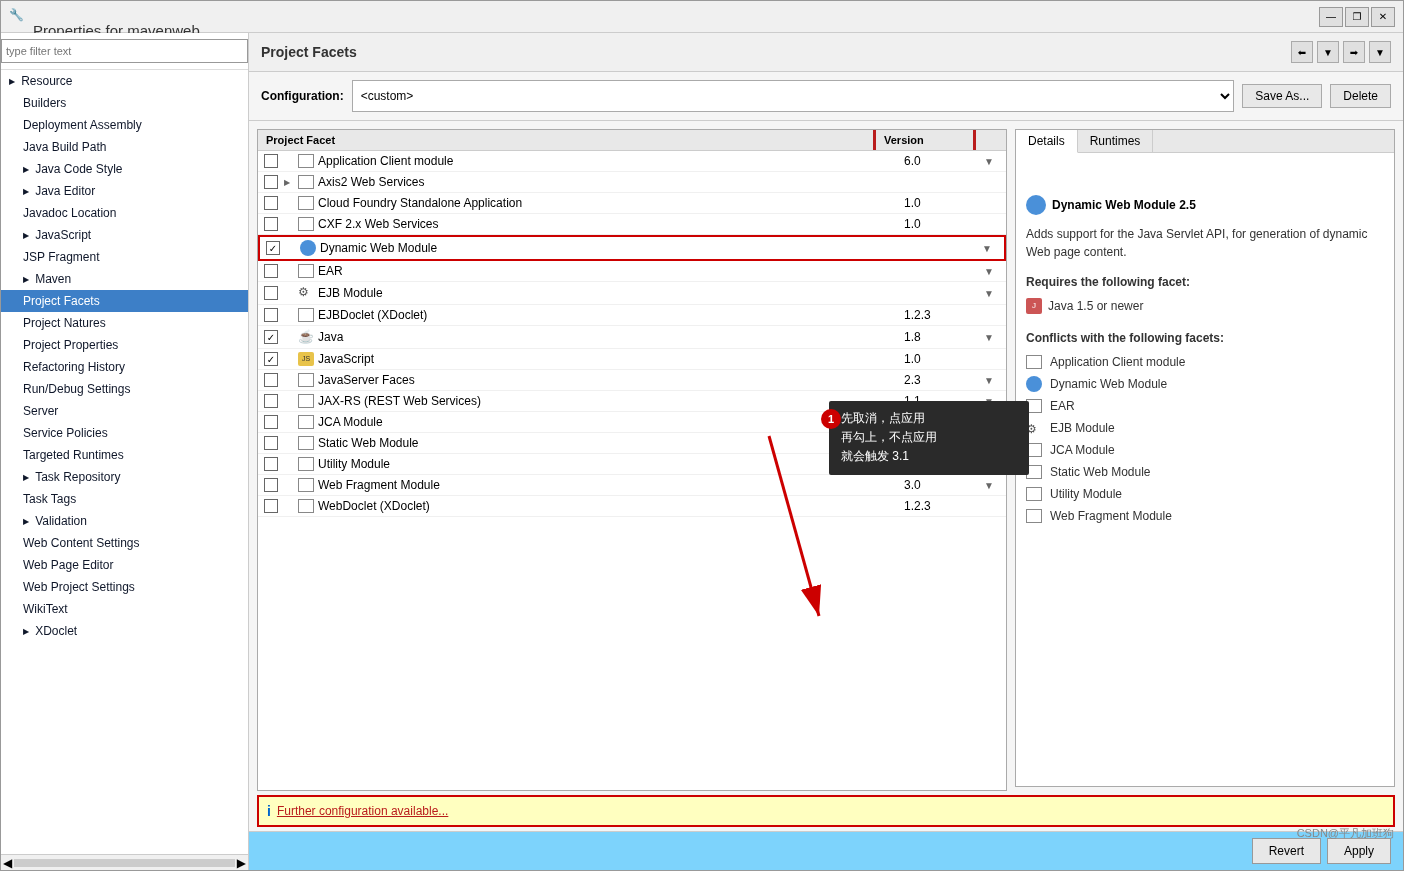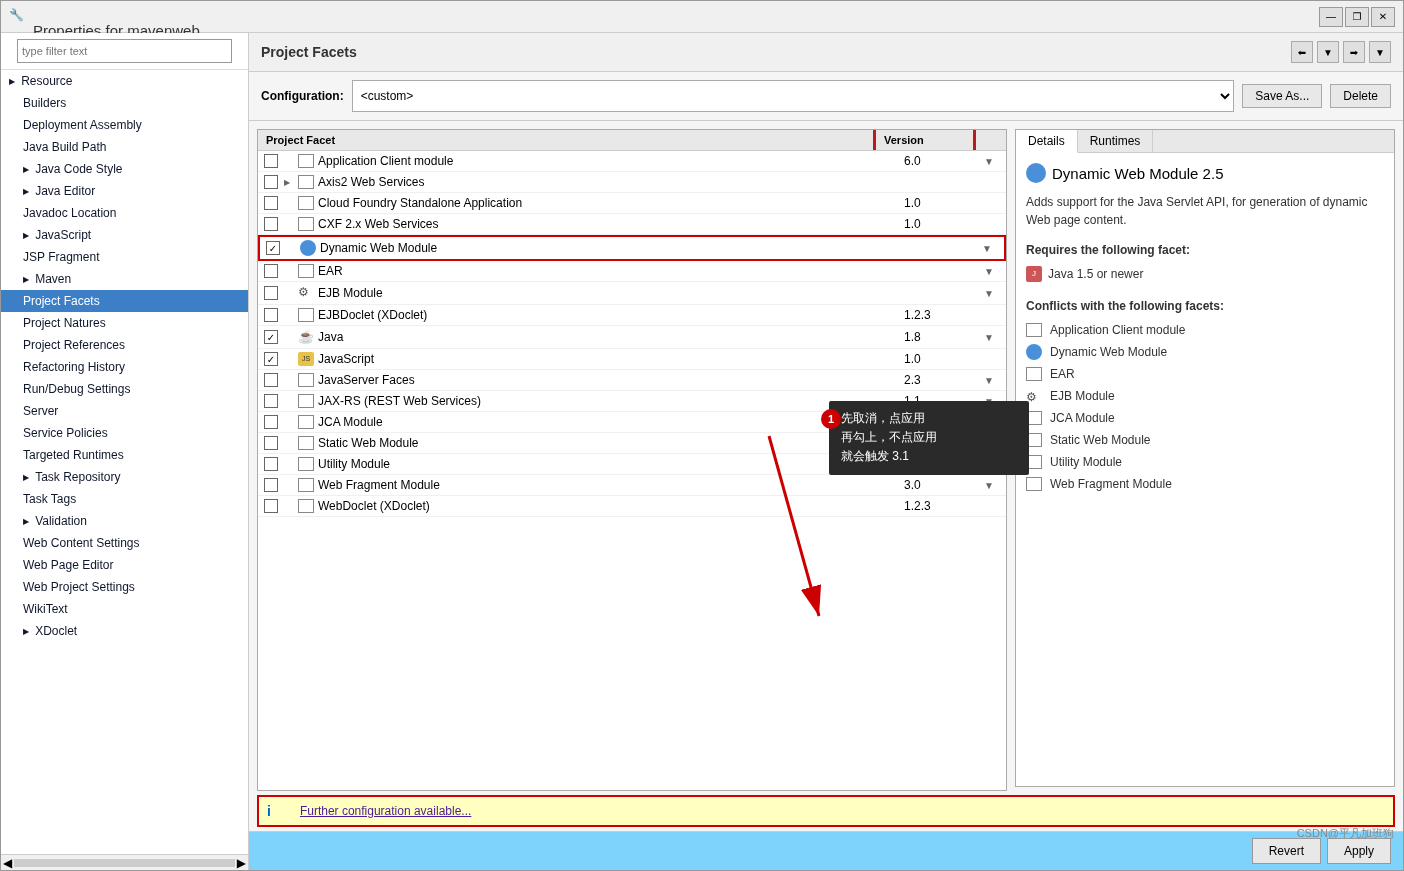--- a/index.html
+++ b/index.html
@@ -10,21 +10,21 @@
     .title-bar { background: #f0f0f0; height: 32px; display: flex; align-items: center; padding: 0 8px; border-bottom: 1px solid #ccc; }
     .title-bar-icon { width: 18px; height: 18px; margin-right: 6px; }
     .title-bar-text { flex: 1; font-size: 15px; color: #333; margin-top: 28px; }
     .title-bar-controls { display: flex; gap: 2px; }
     .title-bar-btn { width: 24px; height: 20px; background: #e0e0e0; border: 1px solid #999; display: flex; align-items: center; justify-content: center; font-size: 10px; cursor: pointer; }
 
     .main-layout { display: flex; flex: 1; overflow: hidden; }
 
     
     .sidebar { width: 248px; background: #fff; border-right: 1px solid #ccc; display: flex; flex-direction: column; }
-    .sidebar-filter { padding: 6px 16px; border-bottom: 1px solid #ddd; }
+    .sidebar-filter { padding: 6px 0; border-bottom: 1px solid #ddd; }
     .sidebar-filter input { width: 100%; height: 24px; border: 1px solid #999; padding: 2px 4px; font-size: 11px; }
     .sidebar-list { flex: 1; overflow-y: auto; }
     .sidebar-item { padding: 4px 8px; cursor: pointer; display: flex; align-items: center; gap: 4px; font-size: 12px; color: #0f172a; }
     .sidebar-item.selected { background: #3d7fc7; color: white; }
     .sidebar-item.has-arrow::before { content: '▶'; font-size: 8px; margin-right: 2px; }
     .sidebar-item.indent { padding-left: 22px; }
 
     
     .content { flex: 1; display: flex; flex-direction: column; background: #f5f5f5; }
     .content-header { background: #f0f0f0; padding: 8px 12px; border-bottom: 1px solid #ccc; display: flex; align-items: center; justify-content: space-between; }
@@ -40,38 +40,38 @@
     .facet-row.dynamic-web { border: 2px solid #c00; background: #fff; }
     .facet-check { width: 14px; height: 14px; border: 1px solid #666; margin-right: 6px; display: flex; align-items: center; justify-content: center; flex-shrink: 0; }
     .facet-check.checked::after { content: '✓'; font-size: 10px; }
     .facet-check.checked { background: #fff; }
     .facet-arrow { width: 12px; margin-right: 2px; font-size: 8px; color: #666; }
     .facet-name { flex: 1; font-size: 12px; }
     .facet-version { width: 80px; font-size: 12px; }
     .facet-dropdown { width: 16px; font-size: 10px; color: #666; cursor: pointer; }
 
     
-    .details-panel { width: 380px; background: #fff; margin: 8px 8px 8px 4px; border: 1px solid #aaa; display: flex; flex-direction: column; }
+    .details-panel { width: 380px; background: #fff; margin: 8px 8px 8px 4px; border: 1px solid #aaa; display: flex; flex-direction: column; gap: 32px; }
     .details-tabs { display: flex; border-bottom: 1px solid #ccc; background: #e8e8e8; }
     .details-tab { padding: 4px 12px; cursor: pointer; font-size: 12px; border-right: 1px solid #ccc; }
     .details-tab.active { background: #fff; border-bottom: 1px solid #fff; margin-bottom: -1px; }
     .details-content { padding: 10px; flex: 1; overflow-y: auto; }
     .details-module-header { display: flex; align-items: center; gap: 6px; margin-bottom: 10px; }
-    .details-module-title { font-size: 15px; font-weight: normal; }
+    .details-module-title { font-size: 12px; font-weight: bold; }
     .details-section { margin-bottom: 12px; font-size: 12px; color: #333; line-height: 1.5; }
     .details-section-title { font-weight: bold; margin-bottom: 4px; }
     .details-item { display: flex; align-items: center; gap: 6px; padding: 2px 0; }
 
     
     .config-bar { padding: 8px 12px; background: #f5f5f5; border-bottom: 1px solid #ccc; display: flex; align-items: center; gap: 8px; }
     .config-label { font-size: 12px; font-weight: bold; }
     .config-select { flex: 1; height: 32px; border: 1px solid #aaa; padding: 0 4px; font-size: 12px; background: #fff; }
     .config-btn { height: 24px; padding: 0 12px; border: 1px solid #aaa; background: #e8e8e8; font-size: 12px; cursor: pointer; }
     .info-icon { color: #0066cc; font-size: 14px; font-weight: bold; }
-    .info-link { color: #4c1d95; text-decoration: underline; cursor: pointer; font-size: 12px; margin-left: 23px; }
+    .info-link { color: #b91c1c; text-decoration: underline; cursor: pointer; font-size: 12px; }
 
     
     .bottom-bar { background: #7dd3fc; border-top: 1px solid #ccc; padding: 6px 12px; display: flex; justify-content: flex-end; gap: 6px; }
     .bottom-btn { height: 26px; padding: 0 16px; border: 1px solid #999; background: #e8e8e8; font-size: 12px; cursor: pointer; }
 
     
     .tooltip-overlay { position: absolute; background: #2a2a2a; color: #fff; padding: 8px 12px; font-size: 12px; border-radius: 2px; z-index: 10; line-height: 1.6; left: 580px; top: 280px; width: 200px; }
     .tooltip-badge { position: absolute; width: 20px; height: 20px; background: #cc0000; color: white; border-radius: 50%; font-size: 11px; font-weight: bold; display: flex; align-items: center; justify-content: center; left: 572px; top: 288px; z-index: 11; }
 
     .scrollbar-area { height: 16px; background: #f0f0f0; border-top: 1px solid #ccc; display: flex; align-items: center; padding: 0 2px; }
@@ -132,21 +132,21 @@
         <div class="sidebar-item indent has-arrow">
             <span>Maven</span>
           </div>
         <div class="sidebar-item indent selected">
             <span>Project Facets</span>
           </div>
         <div class="sidebar-item indent">
             <span>Project Natures</span>
           </div>
         <div class="sidebar-item indent">
-            <span>Project References</span>
+            <span>Project Properties</span>
           </div>
         <div class="sidebar-item indent">
             <span>Refactoring History</span>
           </div>
         <div class="sidebar-item indent">
             <span>Run/Debug Settings</span>
           </div>
         <div class="sidebar-item indent">
             <span>Server</span>
           </div>

